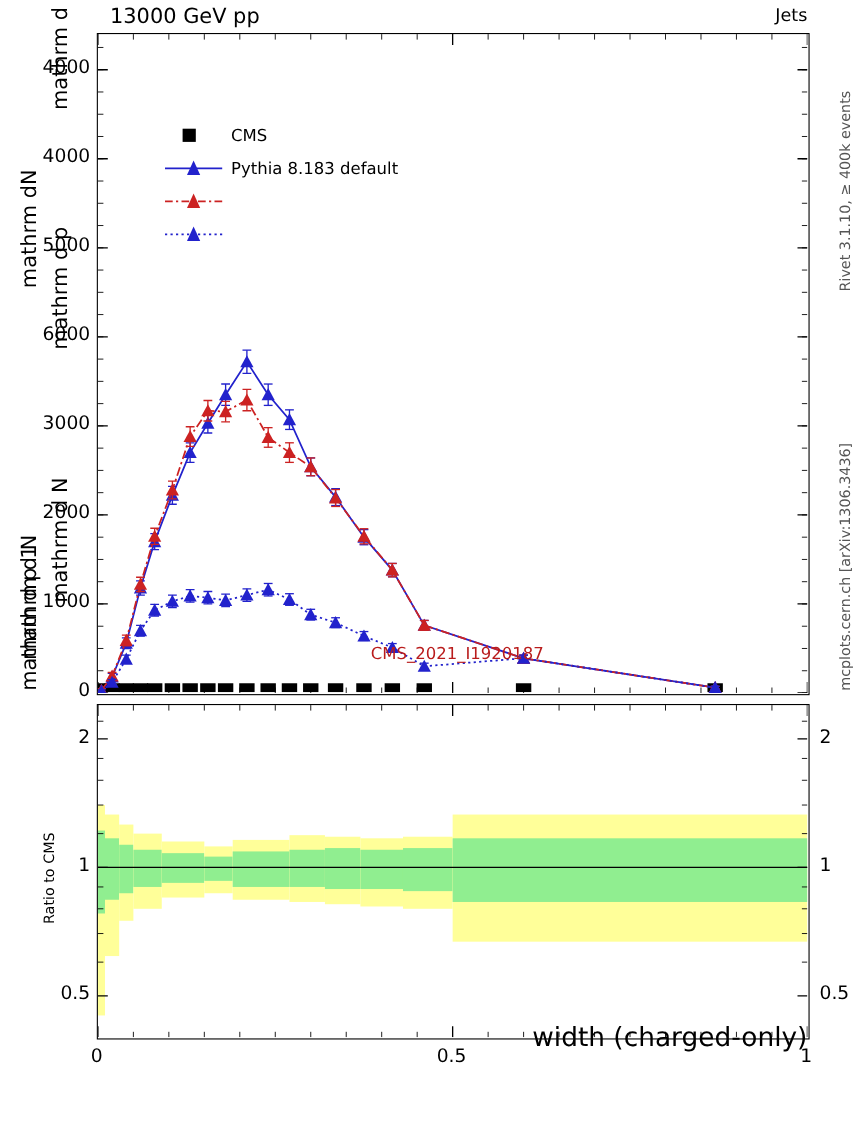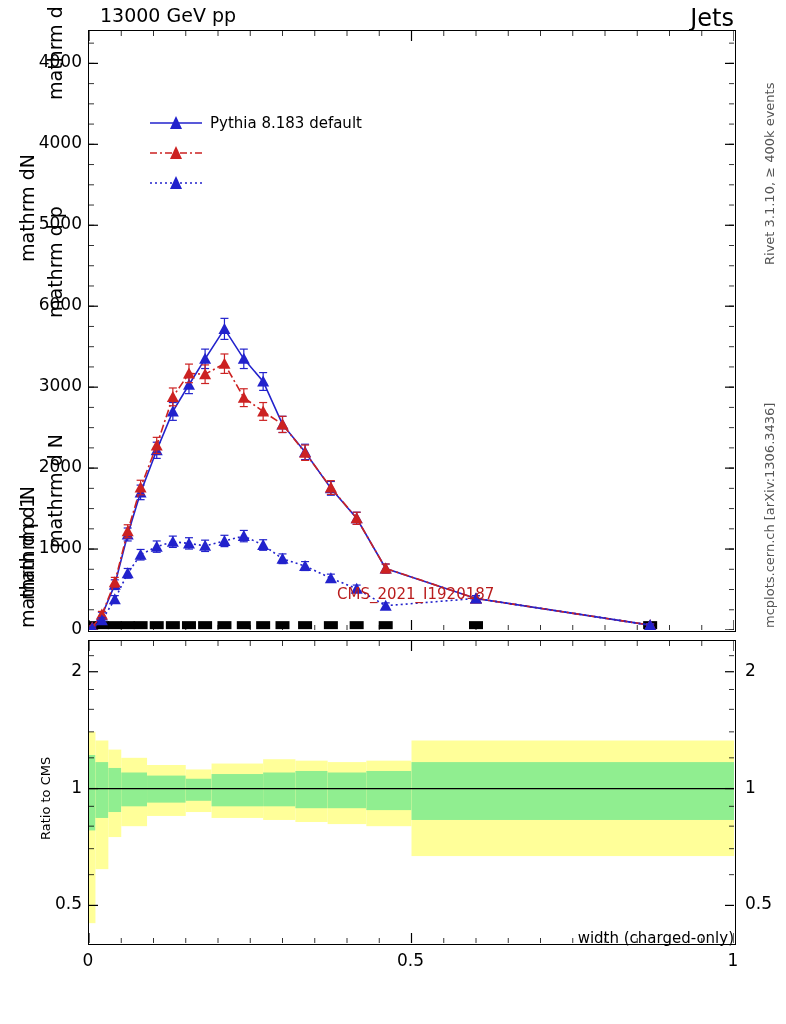--- a/index.html
+++ b/index.html
@@ -3,21 +3,21 @@
 <meta charset="utf-8">
 <style>
   html,body{margin:0;padding:0;}
   body{width:786px;height:1024px;background:#ffffff;font-family:"DejaVu Sans",sans-serif;color:#000;}
   #root{position:relative;width:786px;height:1024px;overflow:hidden;}
 
   .lbl{position:absolute;white-space:nowrap;}
 
   
   .hdr-left{left:100px;top:4px;font-size:19px;}
-  .hdr-right{right:52px;top:4px;font-size:24px;}
+  .hdr-right{right:52px;top:4px;font-size:16px;}
 
   
   #mainframe{position:absolute;left:88px;top:30px;width:648px;height:602px;border:1.5px solid #000;box-sizing:border-box;background:#fff;}
   #ratioframe{position:absolute;left:88px;top:640px;width:648px;height:305px;border:1.5px solid #000;box-sizing:border-box;background:#fff;}
 
   svg{display:block;}
 
   .title{position:absolute;left:50%;transform:translateX(-50%);top:42px;font-size:17px;white-space:nowrap;}
   .title sup{font-size:11px;}
   .title .small{font-size:15px;}
@@ -31,21 +31,21 @@
 
   .xtick{position:absolute;font-size:17px;text-align:center;width:40px;}
 
   
   .rot{position:absolute;transform-origin:0 0;white-space:nowrap;}
 
   .rightlbl{position:absolute;transform-origin:0 0;transform:rotate(-90deg);white-space:nowrap;font-size:13px;color:#555;}
 
   .watermark{position:absolute;color:#b91c1c;font-size:15px;left:337px;top:585px;}
 
-  .xaxis-title{position:absolute;right:52px;top:929px;font-size:15px;}
+  .xaxis-title{position:absolute;right:52px;top:929px;font-size:24px;}
 
   .ratio-ylabel{position:absolute;transform-origin:0 0;transform:rotate(-90deg);font-size:13px;white-space:nowrap;}
 </style>
 </head>
 <body>
 
 <div id="root">
 
   <div class="lbl hdr-left">13000 GeV pp</div>
   <div class="lbl hdr-right">Jets</div>
@@ -517,20 +517,28 @@
         <line x1="645" y1="302" x2="645" y2="292" stroke="#000" stroke-width="1.2"></line>
         <line x1="645" y1="0" x2="645" y2="10" stroke="#000" stroke-width="1.2"></line>
       </svg>
   </div>
 
 
   <div id="legend">
     <div class="row">
       <span class="sym">
         <svg width="56" height="20">
+            <rect x="18" y="4" width="12" height="12" fill="#000"></rect>
+          </svg>
+      </span>
+      <span class="txt">CMS</span>
+    </div>
+    <div class="row">
+      <span class="sym">
+        <svg width="56" height="20">
           <line x1="2" y1="10" x2="54" y2="10" stroke="#2222cc" stroke-width="1.6"></line>
           <polygon points="28,3 34,16 22,16" fill="#2222cc"></polygon>
         </svg>
       </span>
       <span class="txt">Pythia 8.183 default</span>
     </div>
     <div class="row">
       <span class="sym">
         <svg width="56" height="20">
           <line x1="2" y1="10" x2="54" y2="10" stroke="#cc2222" stroke-width="1.6" stroke-dasharray="7,3,2,3"></line>

